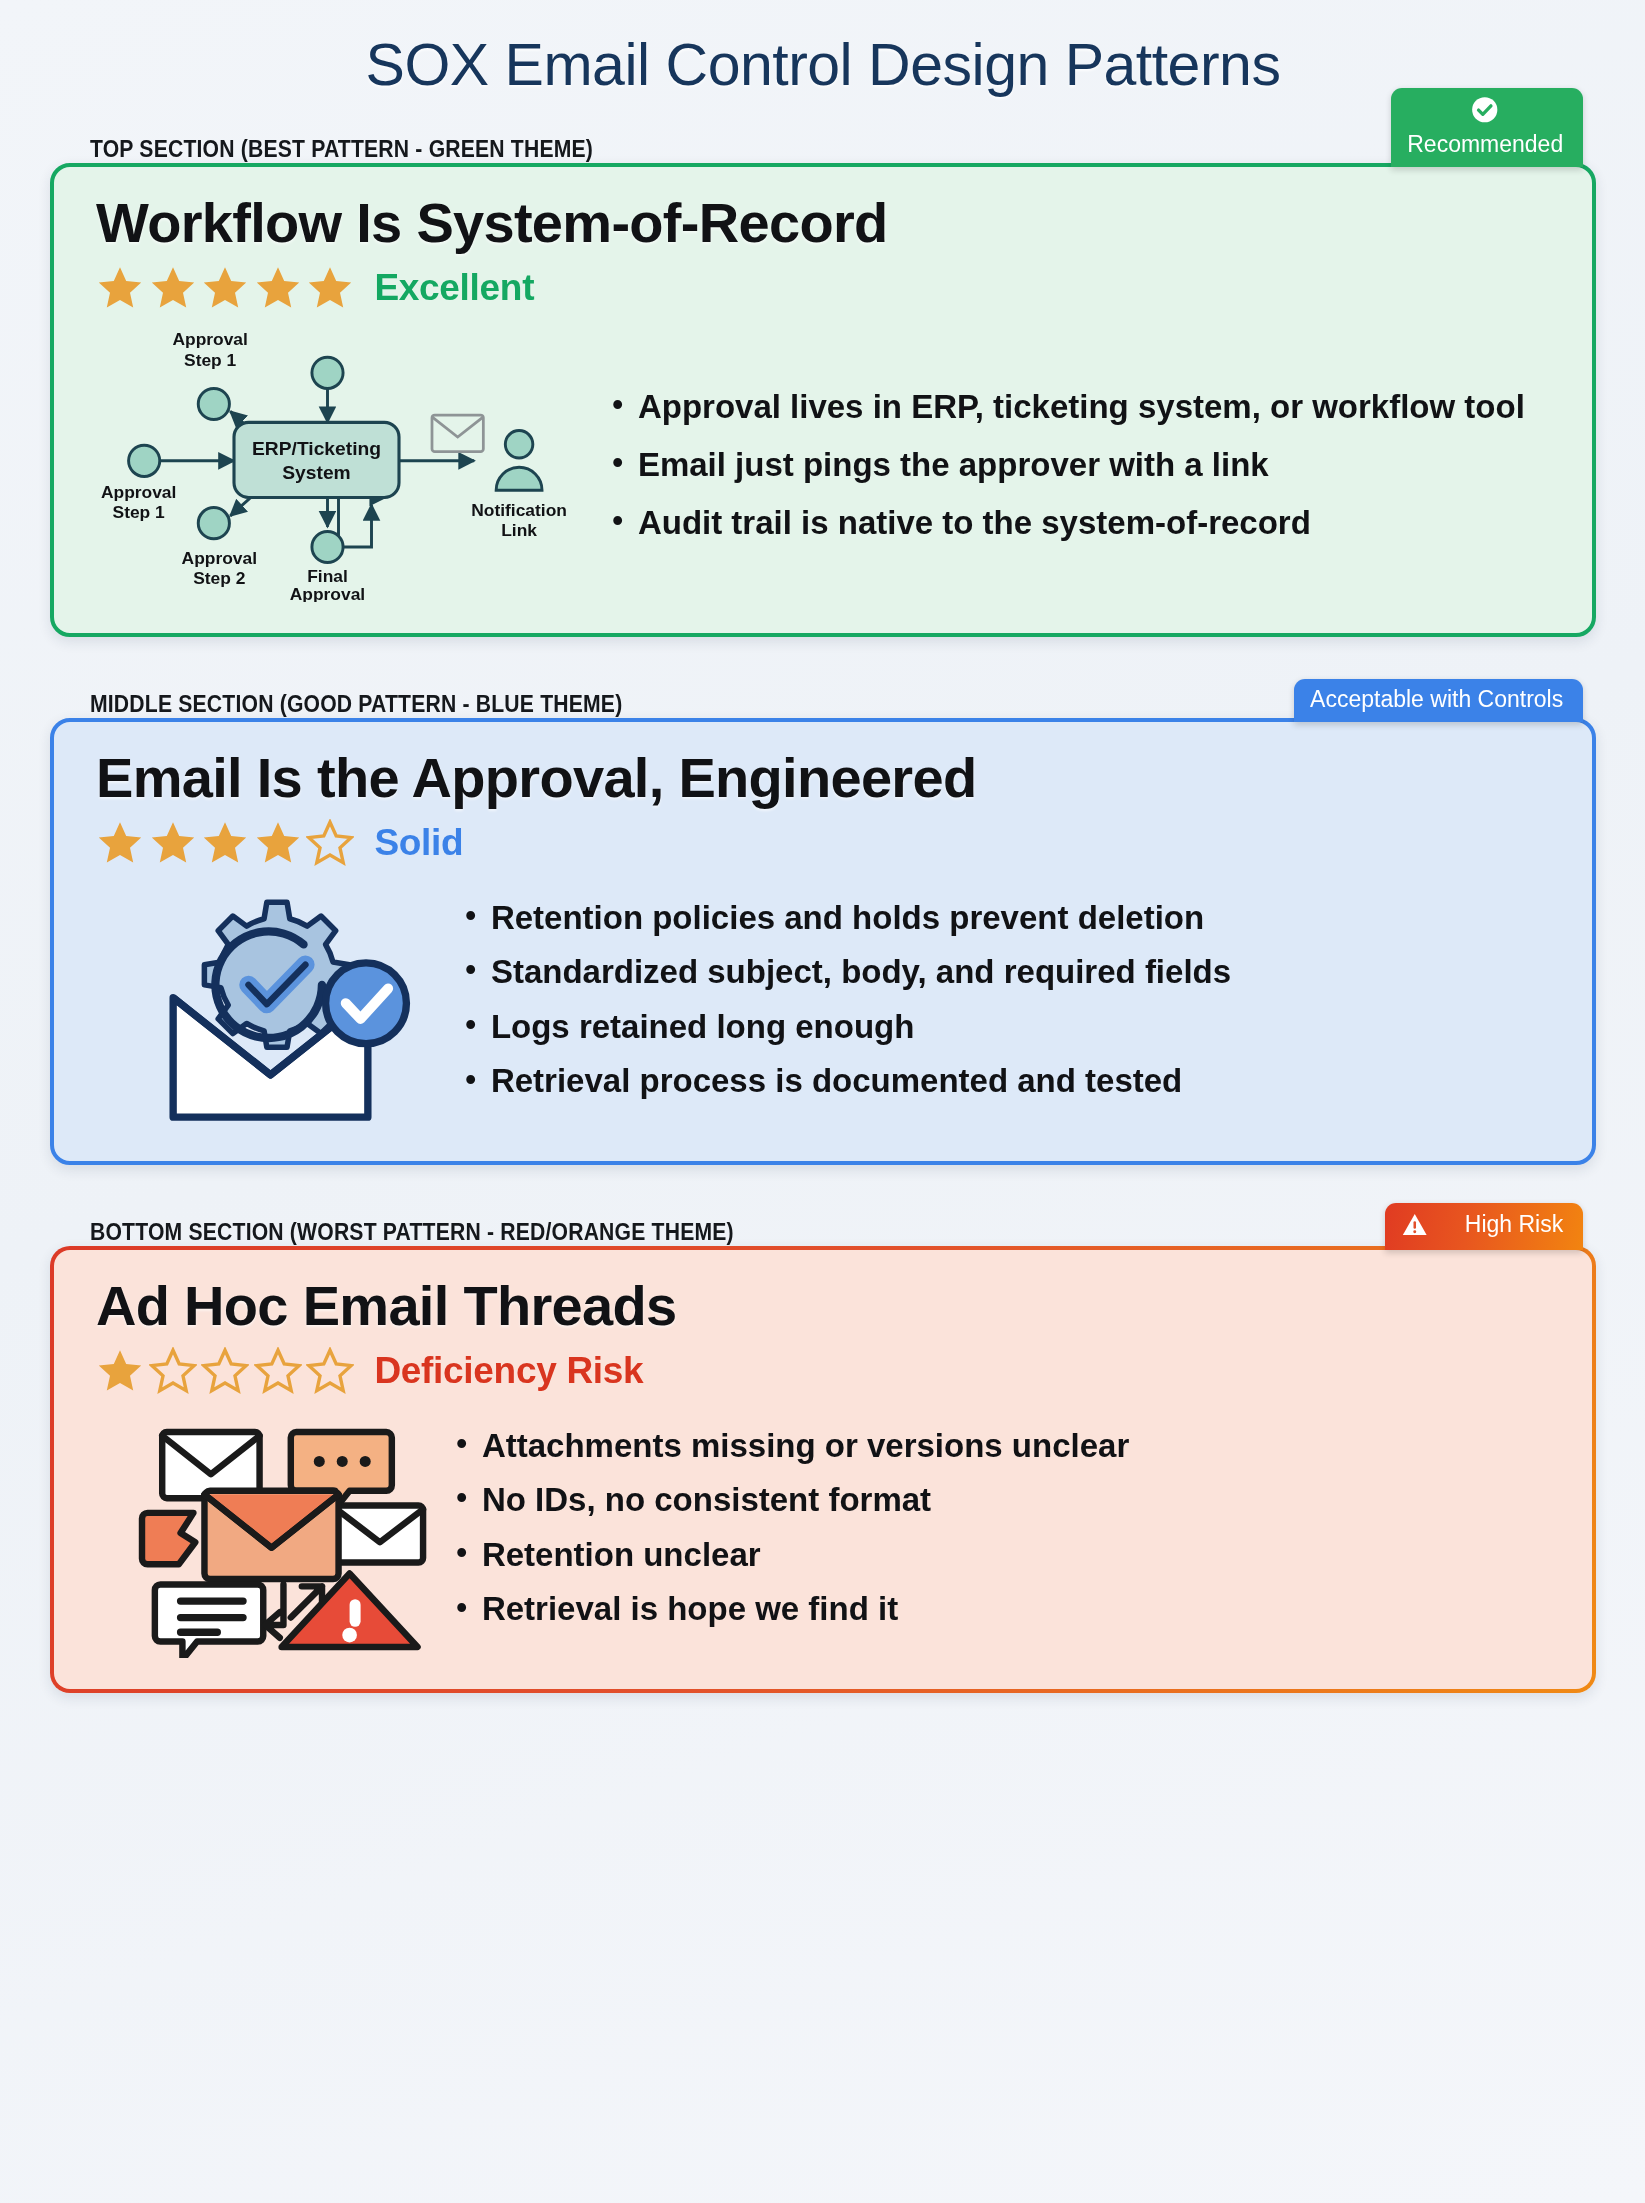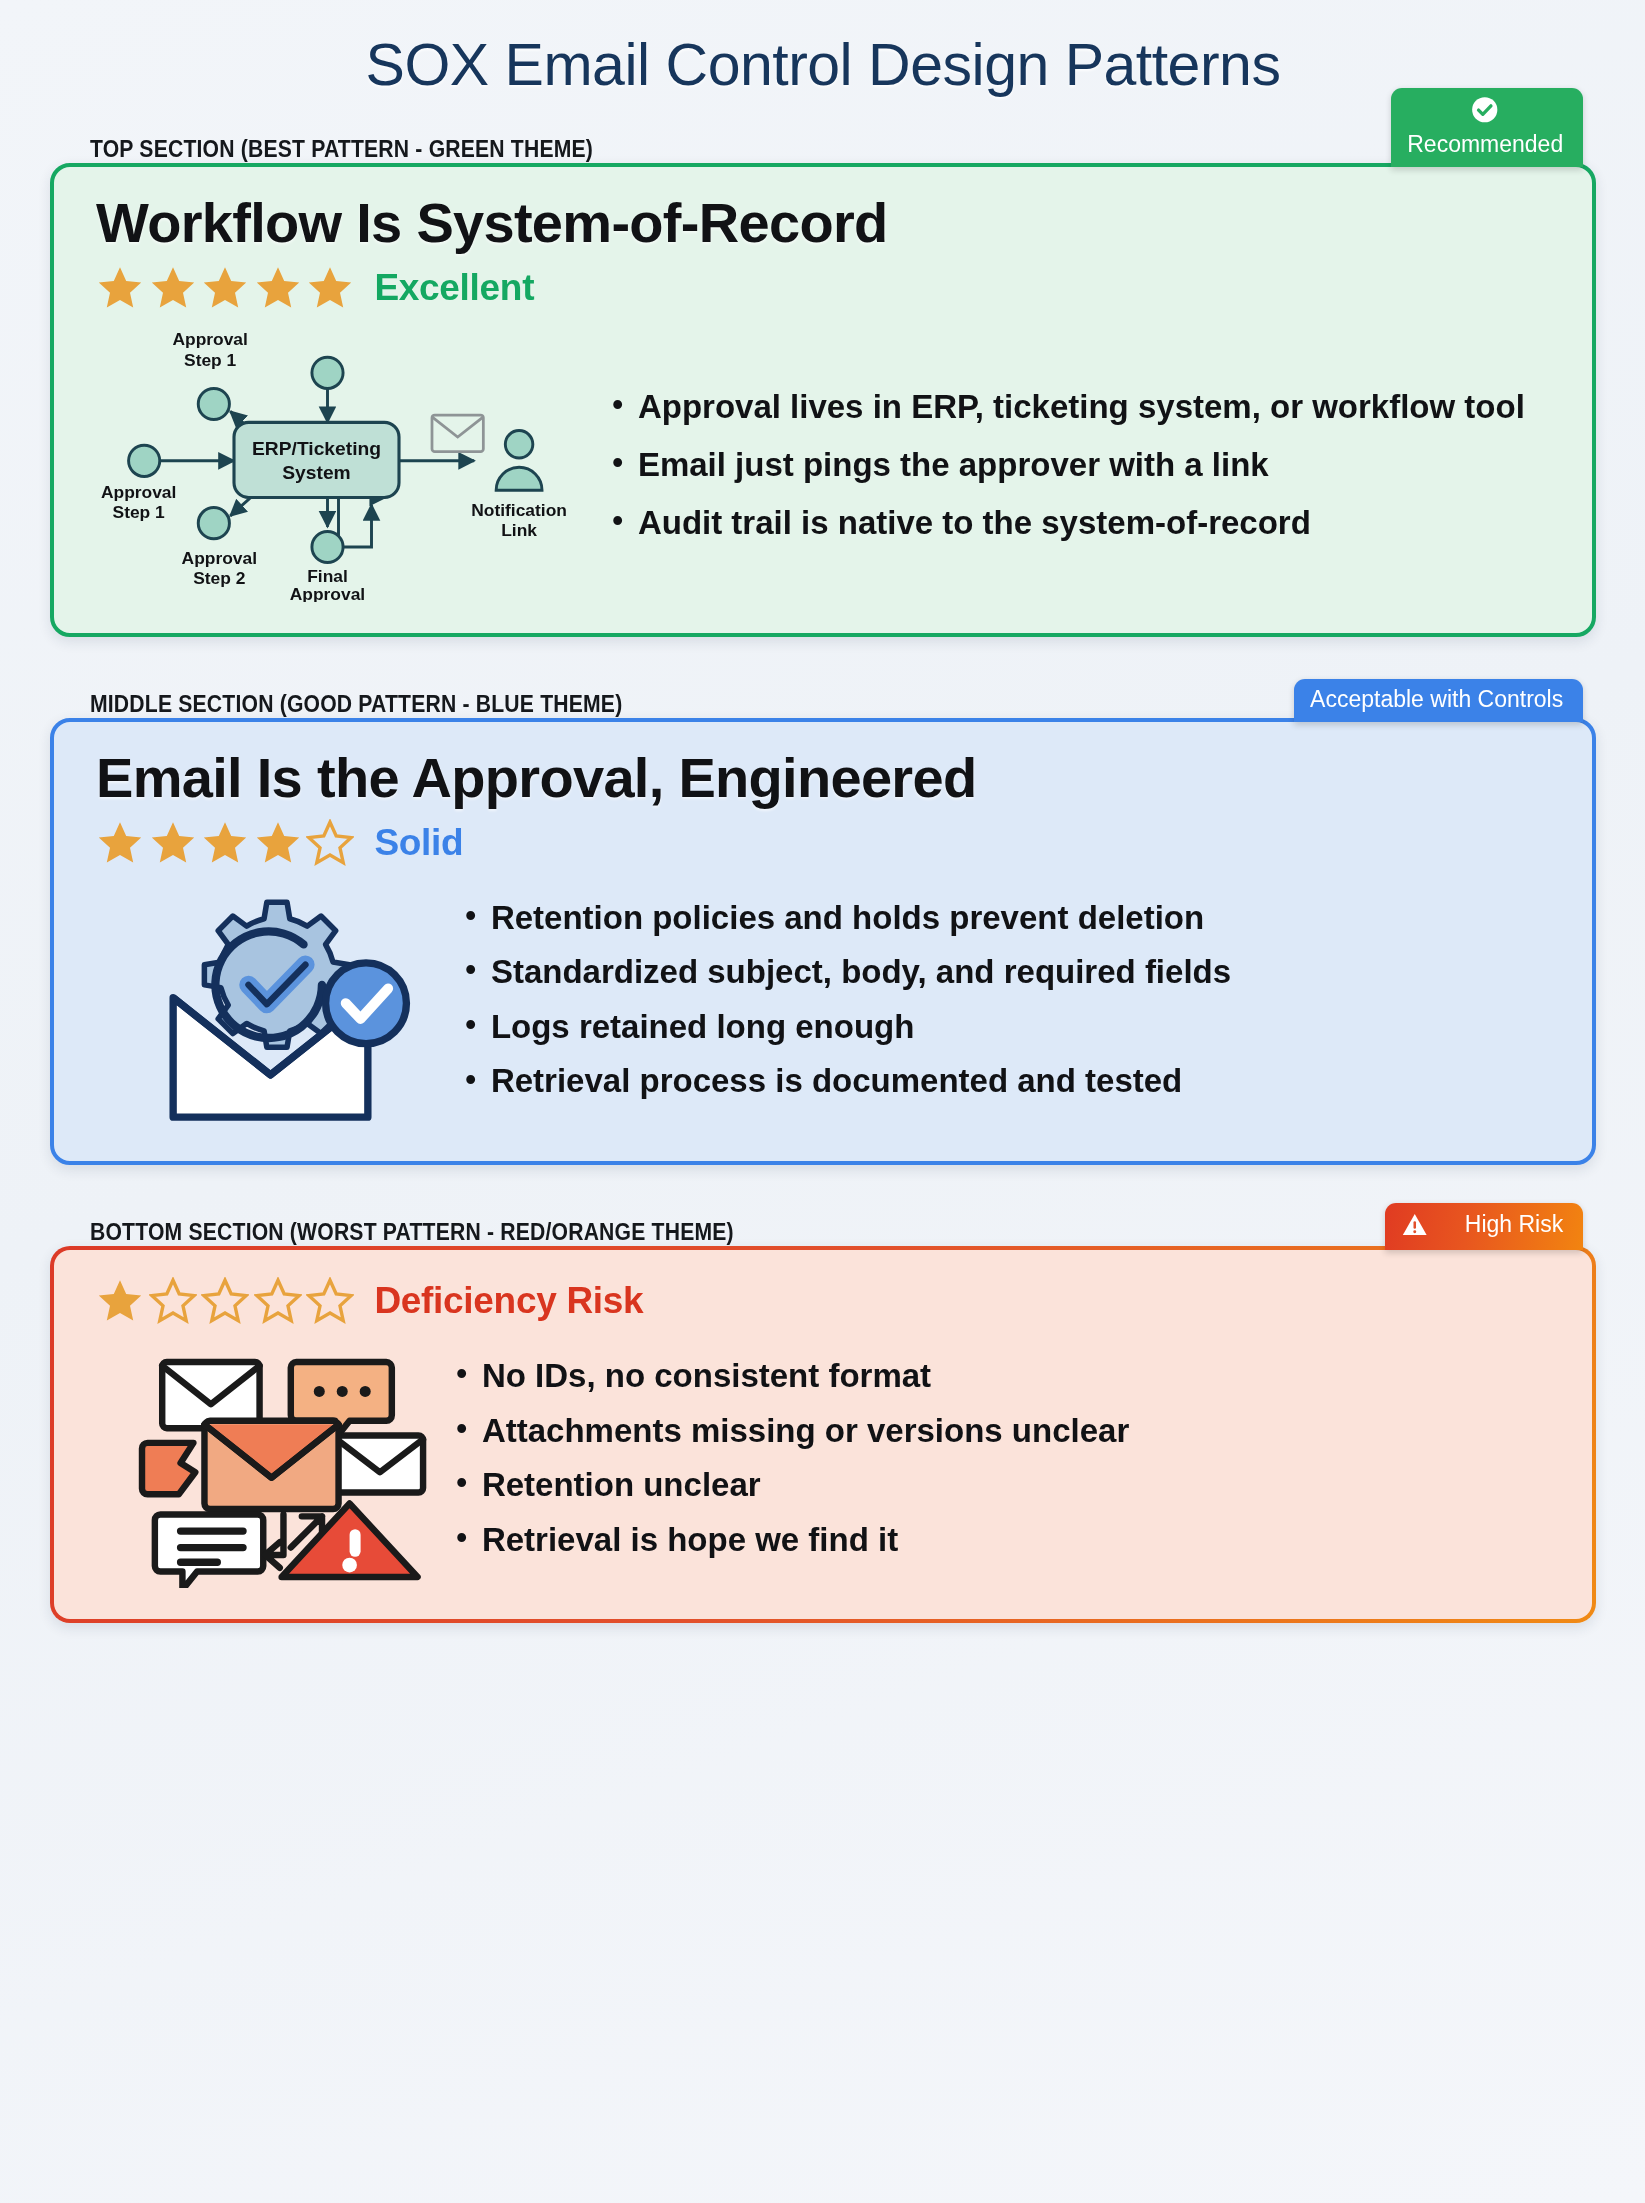--- a/index.html
+++ b/index.html
@@ -326,20 +326,21 @@
           <path d="M12 2.6 L22.4 21 L1.6 21 Z" fill="#ffffff"></path>
           <rect x="10.9" y="9" width="2.2" height="6.4" rx="1.1" fill="#e2502b"></rect>
           <circle cx="12" cy="18.1" r="1.3" fill="#e2502b"></circle>
         </svg>
       </span>
       <span>High Risk</span>
     </span>
   </div>
 
   <div class="card red">
+    <div class="card-title">Ad Hoc Email Threads</div>
 
     <div class="rating-row">
       <div class="stars">
         <svg class="star" viewBox="0 0 24 24">
             <path d="M12 1.6l3.1 6.9 7.5.8-5.6 5.1 1.6 7.4L12 18l-6.6 3.8 1.6-7.4L1.4 9.3l7.5-.8z" fill="#e8a33d"></path>
           </svg>
         <svg class="star" viewBox="0 0 24 24">
             <path d="M12 1.6l3.1 6.9 7.5.8-5.6 5.1 1.6 7.4L12 18l-6.6 3.8 1.6-7.4L1.4 9.3l7.5-.8z" fill="none" stroke="#e8a33d" stroke-width="1.7"></path>
           </svg>
         <svg class="star" viewBox="0 0 24 24">
@@ -392,21 +393,21 @@
             <g>
               <path d="M276 178 L350 258 H202 Z" fill="#e74b38"></path>
               <rect x="270" y="206" width="12" height="30" rx="6" fill="#ffffff" stroke="none" transform="translate(6 0)"></rect>
               <circle cx="282" cy="248" r="8" fill="#ffffff" stroke="none" transform="translate(-6 -3)"></circle>
             </g>
           </g>
         </svg>
       </div>
 
       <ul class="bullets tight">
+        <li>Attachments missing or versions unclear</li>
         <li>No IDs, no consistent format</li>
-        <li>Attachments missing or versions unclear</li>
         <li>Retention unclear</li>
         <li>Retrieval is hope we find it</li>
       </ul>
     </div>
   </div>
 </div>
 
 
 </body></html>

